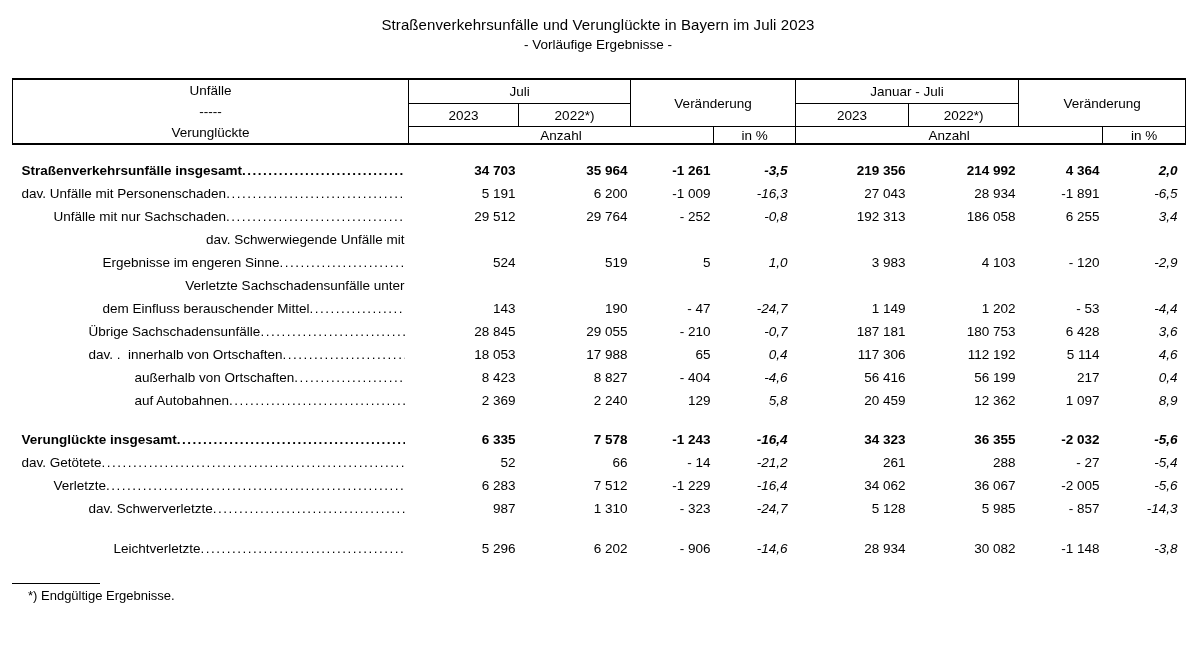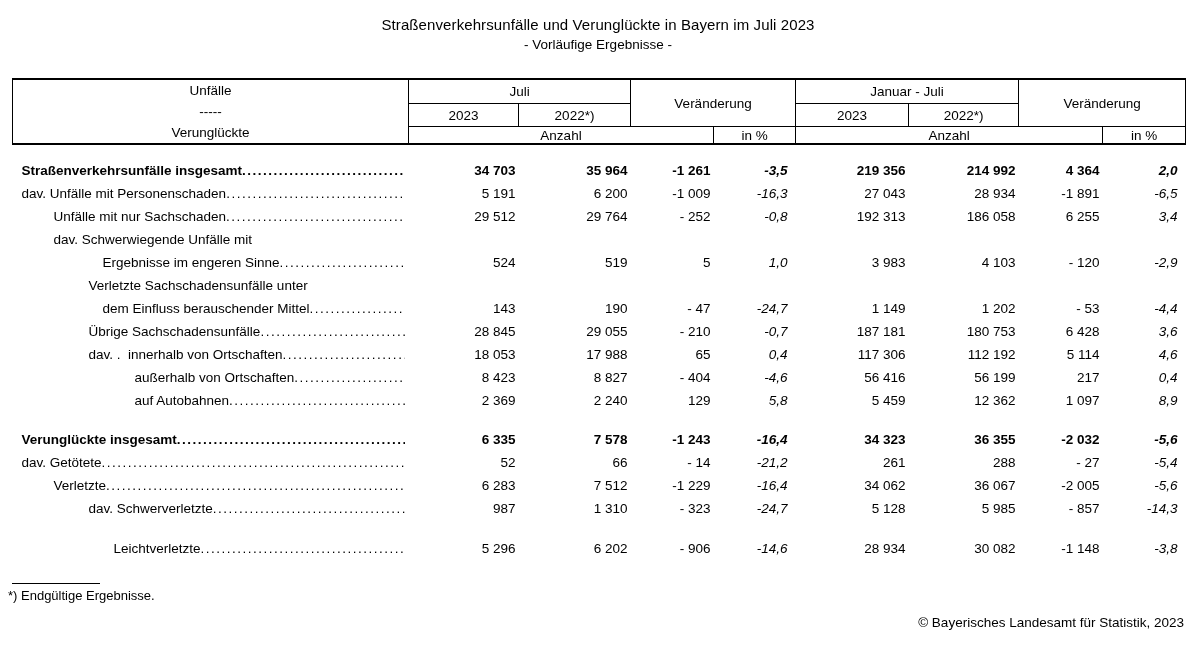--- a/index.html
+++ b/index.html
@@ -19,33 +19,33 @@
   tr.h3{height:15px;}
   th.label-head{border-bottom:2px solid #000;line-height:21px;vertical-align:middle;}
 
   tbody td{border:none;padding:0;height:23px;line-height:23px;vertical-align:baseline;}
   tbody tr.first-row td{padding-top:14px;}
   tbody tr.spacer td{height:16px;line-height:16px;}
   tr.bold td{font-weight:bold;}
   td.num{text-align:right;padding-right:3px;white-space:nowrap;overflow:hidden;}
   td.num.pct{font-style:italic;padding-right:8px;}
   td.label-cell{overflow:hidden;}
-  .lbl{display:flex;align-items:baseline;overflow:hidden;padding-right:4px;}
+  .lbl{display:flex;align-items:baseline;overflow:hidden;padding-right:4px;justify-content:flex-end;}
   .lbl .txt{white-space:pre;}
   .lbl .dots{flex:1 1 auto;overflow:hidden;white-space:nowrap;letter-spacing:1.5px;}
   .lbl .dots::after{content:"..................................................................................................................";}
   .ind0{padding-left:9px;}
   .ind1{padding-left:41px;}
   .ind2{padding-left:76px;}
   .ind3{padding-left:90px;}
   .ind4{padding-left:101px;margin-top:17px;}
   .ind5{padding-left:122px;}
 
   .footnote-rule{width:88px;border-top:1px solid #000;margin:23px 0 0 12px;}
-  .footnote{margin:4px 0 0 8px;font-size:13px;}
+  .footnote{margin:4px 0 0 28px;font-size:13px;}
   .copyright{margin:12px 12px 0 0;text-align:right;font-size:13.5px;}
 </style>
 </head>
 <body>
 
 <div class="page">
 
   <div class="title">Straßenverkehrsunfälle und Verunglückte in Bayern im Juli 2023</div>
   <div class="subtitle">- Vorläufige Ergebnisse -</div>
 
@@ -249,21 +249,21 @@
           <td class="label-cell">
             <div class="lbl ind5">
               <span class="txt">auf Autobahnen</span>
               <span class="dots"></span>
             </div>
           </td>
           <td class="num">2 369</td>
           <td class="num">2 240</td>
           <td class="num">129</td>
           <td class="num pct">5,8</td>
-          <td class="num">5 459</td>
+          <td class="num">20 459</td>
           <td class="num">12 362</td>
           <td class="num">1 097</td>
           <td class="num pct">8,9</td>
         </tr>
         <tr class="spacer">
           <td colspan="9"></td>
         </tr>
         <tr class="bold">
           <td class="label-cell">
             <div class="lbl ind0">
@@ -342,15 +342,14 @@
           <td class="num">28 934</td>
           <td class="num">30 082</td>
           <td class="num">-1 148</td>
           <td class="num pct">-3,8</td>
         </tr>
       </tbody>
   </table>
 
   <div class="footnote-rule"></div>
   <div class="footnote">*) Endgültige Ergebnisse.</div>
-  <div class="copyright">© Bayerisches Landesamt für Statistik, 2023</div>
 
 </div>
 
 </body></html>

